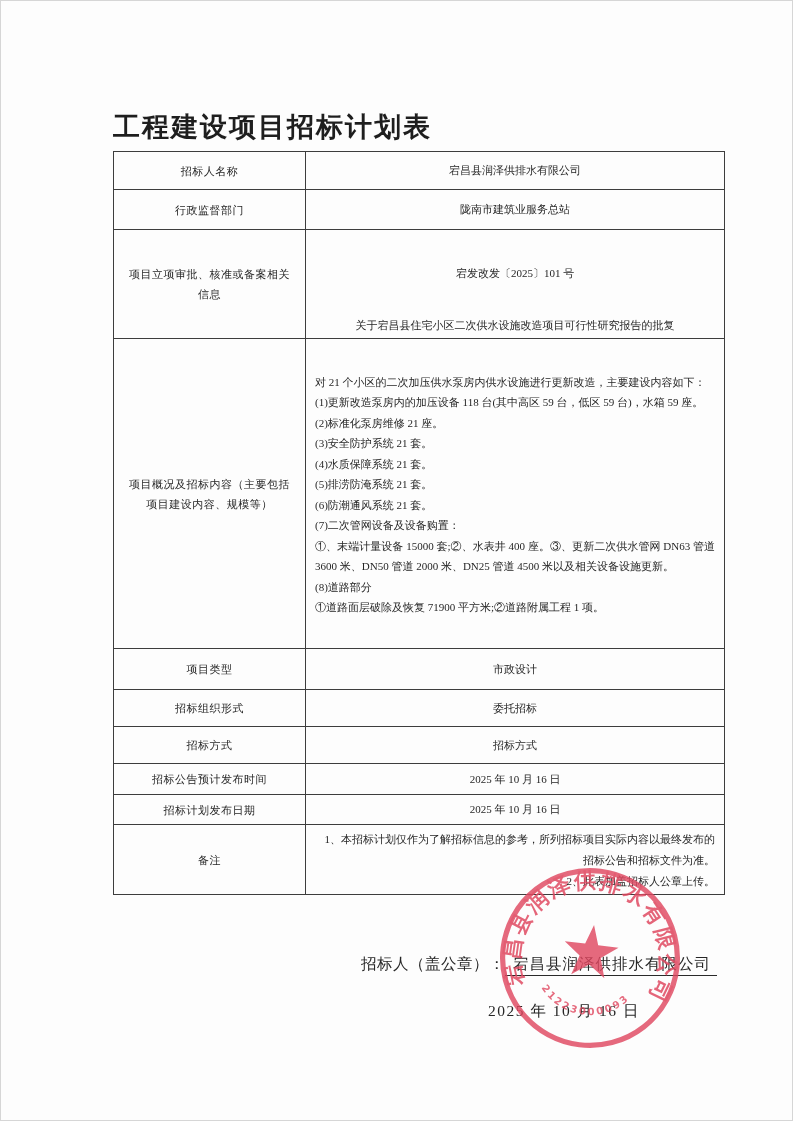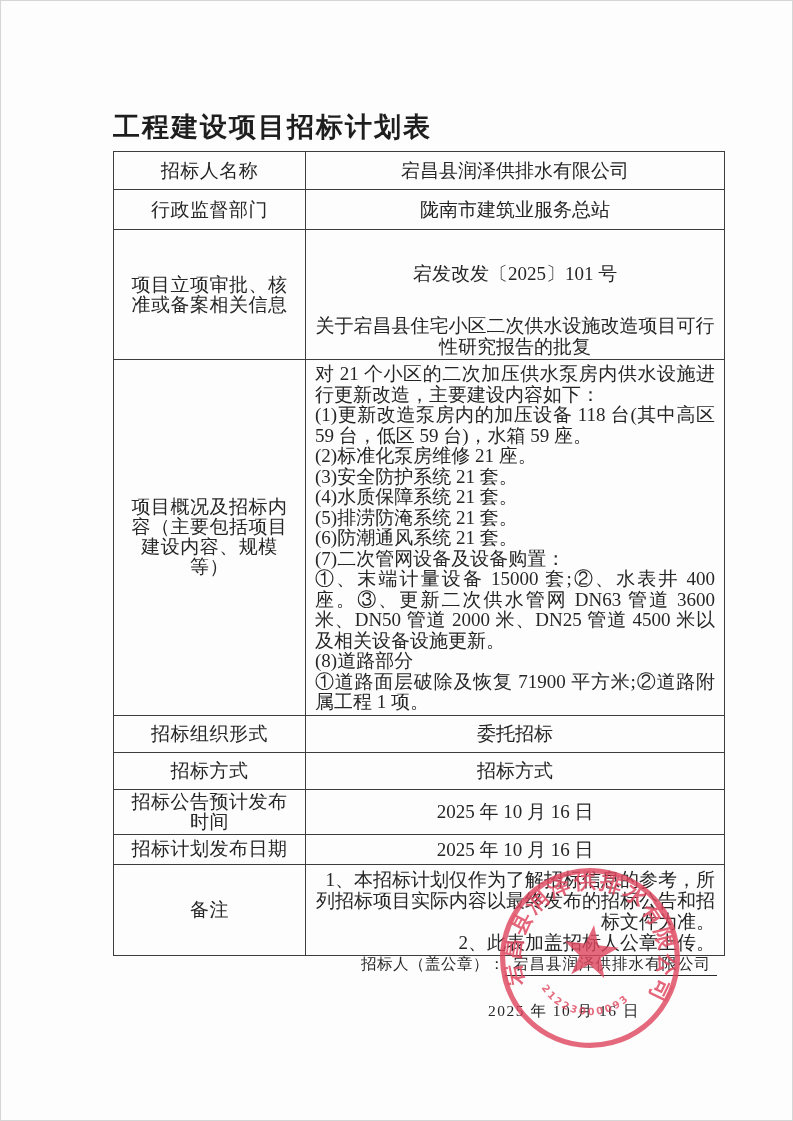--- a/index.html
+++ b/index.html
@@ -22,21 +22,21 @@
   }
   table.main-table {
     position: absolute;
     left: 112px; top: 150px;
     width: 611px;
     border-collapse: collapse;
     table-layout: fixed;
   }
   table.main-table td {
     border: 1px solid #3d3d3d;
-    font-size: 19px;
+    font-size: 11px;
     vertical-align: middle;
     overflow: hidden;
   }
   td.lbl {
     text-align: center;
     padding: 2px 10px;
     line-height: 20px;
     letter-spacing: 0.5px;
   }
   td.val { text-align: center; padding: 2px 8px; line-height: 19px; }
@@ -119,20 +119,24 @@
       <div class="overview-line">(3)安全防护系统 21 套。</div>
       <div class="overview-line">(4)水质保障系统 21 套。</div>
       <div class="overview-line">(5)排涝防淹系统 21 套。</div>
       <div class="overview-line">(6)防潮通风系统 21 套。</div>
       <div class="overview-line">(7)二次管网设备及设备购置：</div>
       <div class="overview-line">①、末端计量设备 15000 套;②、水表井 400 座。③、更新二次供水管网 DN63 管道 3600 米、DN50 管道 2000 米、DN25 管道 4500 米以及相关设备设施更新。</div>
       <div class="overview-line">(8)道路部分</div>
       <div class="overview-line">①道路面层破除及恢复 71900 平方米;②道路附属工程 1 项。</div>
     </td>
   </tr>
+  <tr class="r6">
+    <td class="lbl">项目类型</td>
+    <td class="val">市政设计</td>
+  </tr>
   <tr class="r8">
     <td class="lbl">招标组织形式</td>
     <td class="val">委托招标</td>
   </tr>
   <tr class="r9">
     <td class="lbl">招标方式</td>
     <td class="val">招标方式</td>
   </tr>
   <tr class="r10">
     <td class="lbl">招标公告预计发布时间</td>

